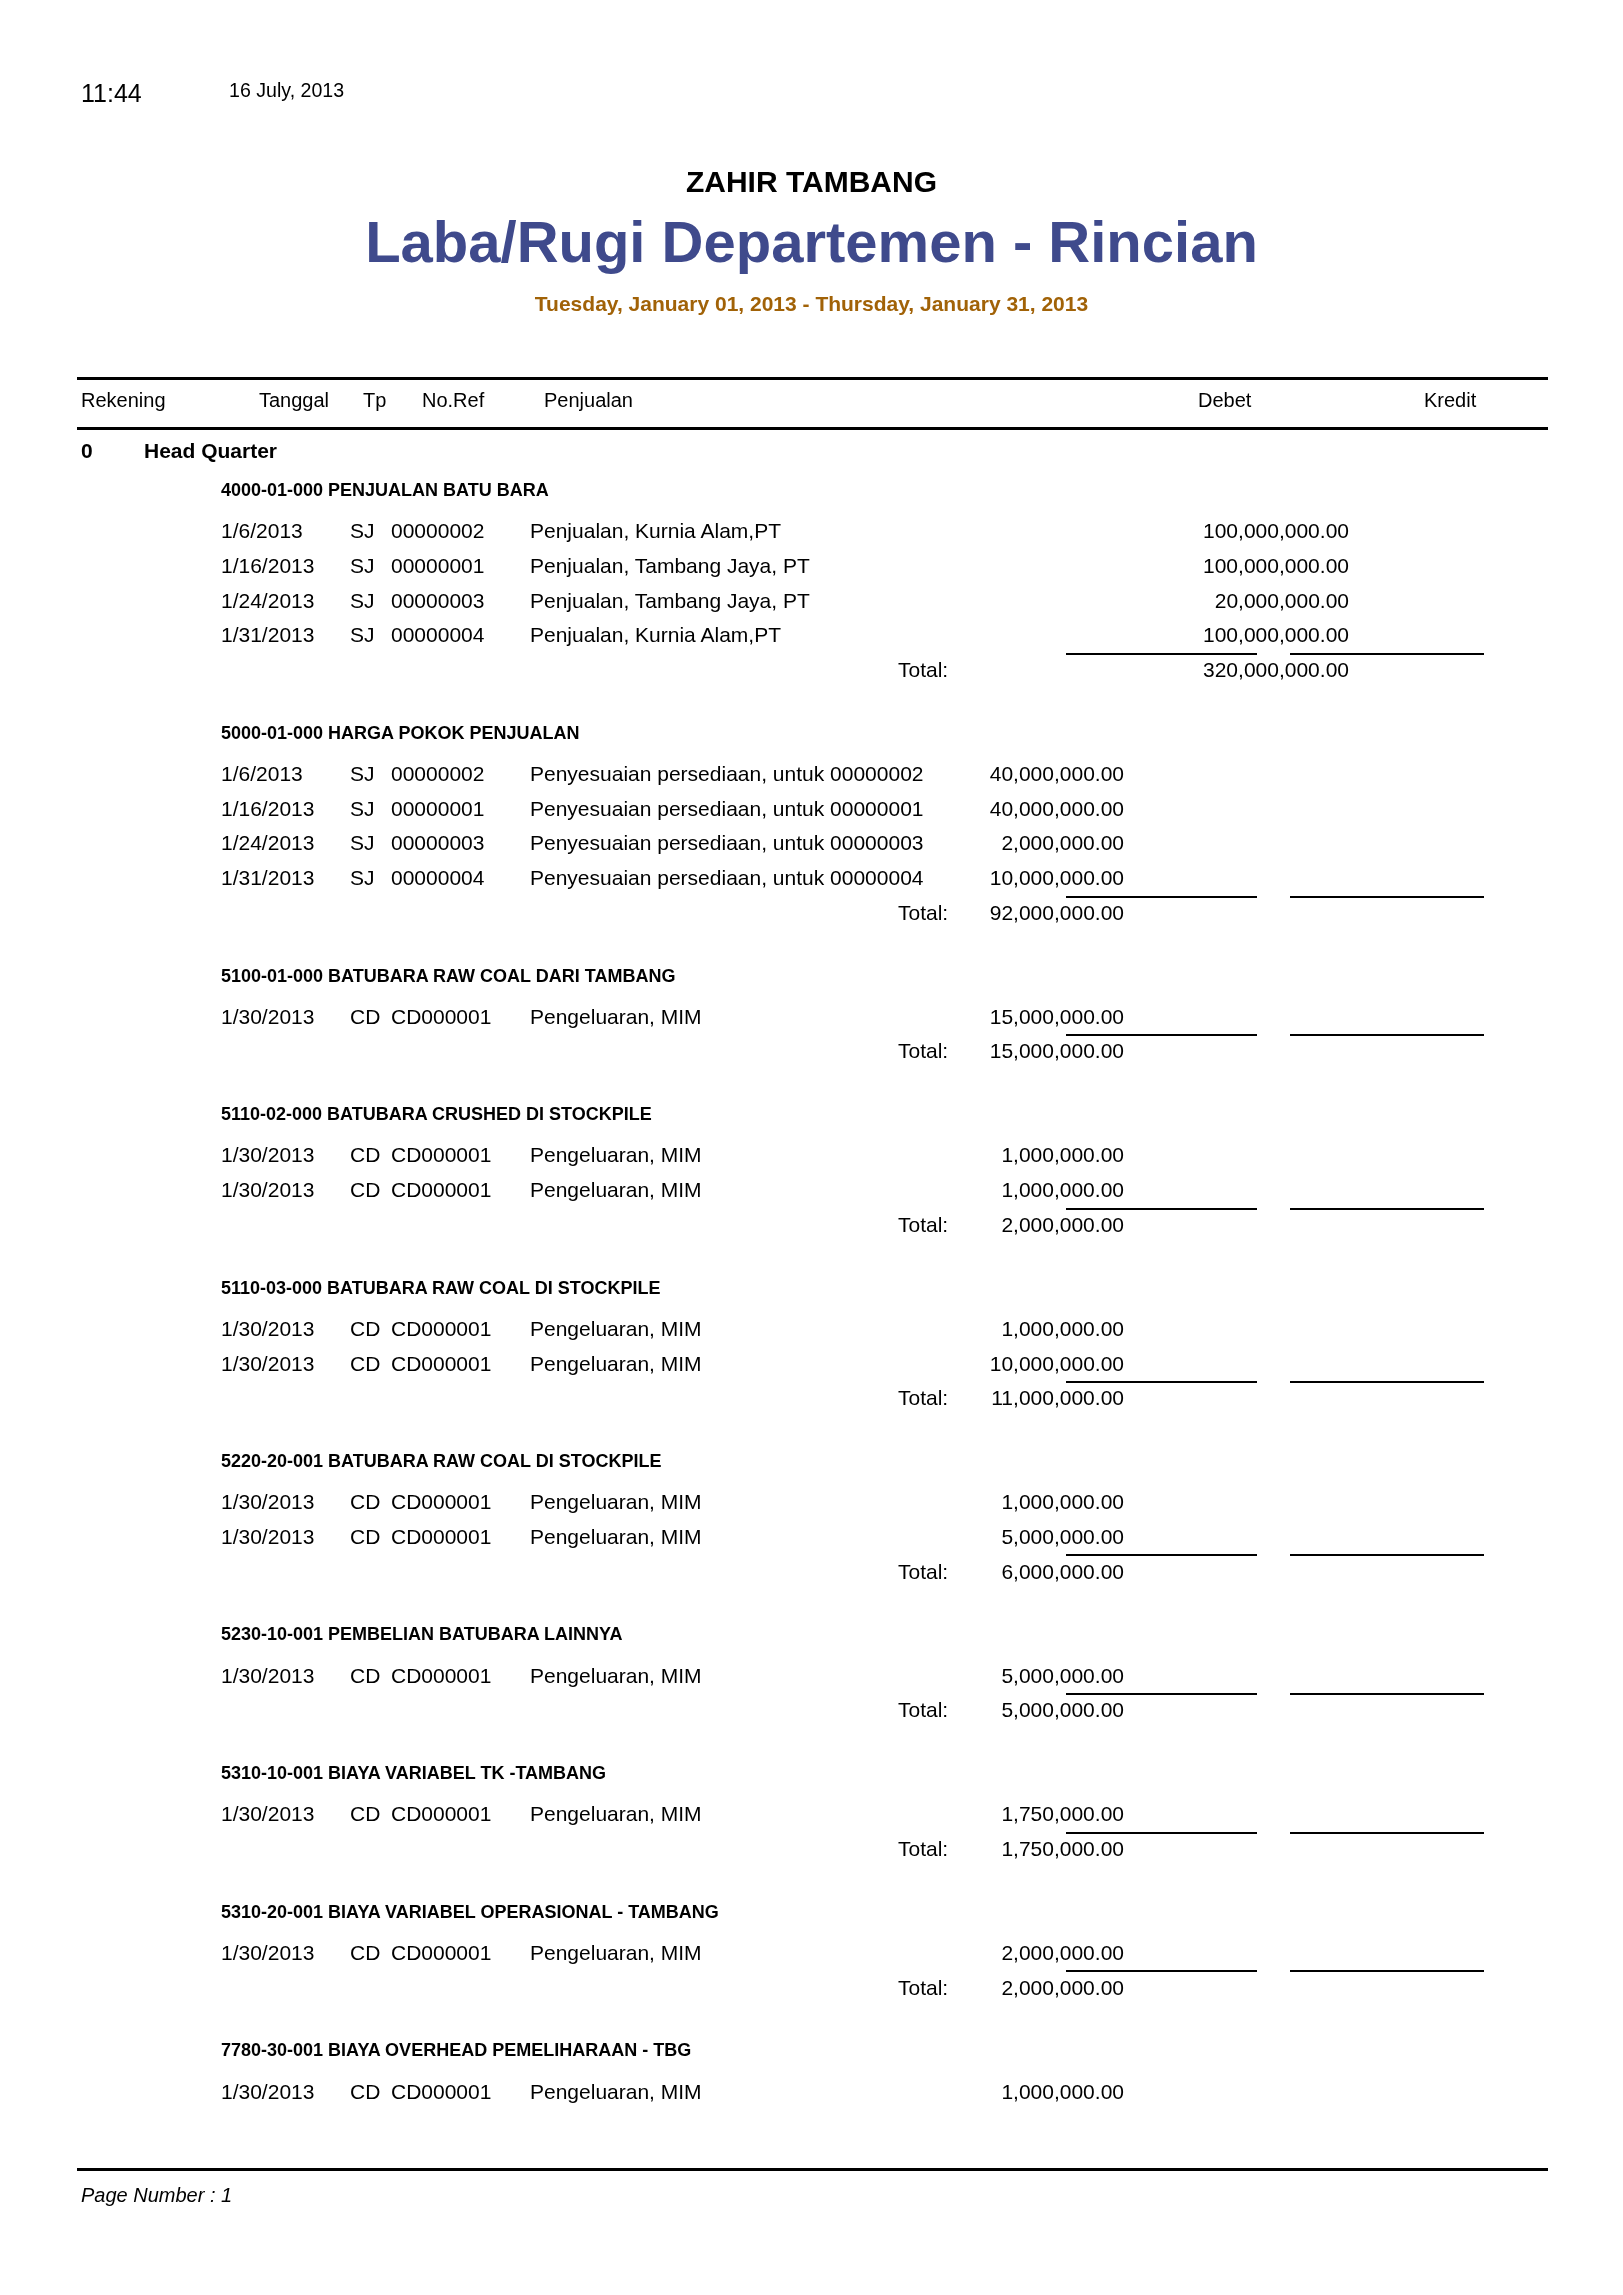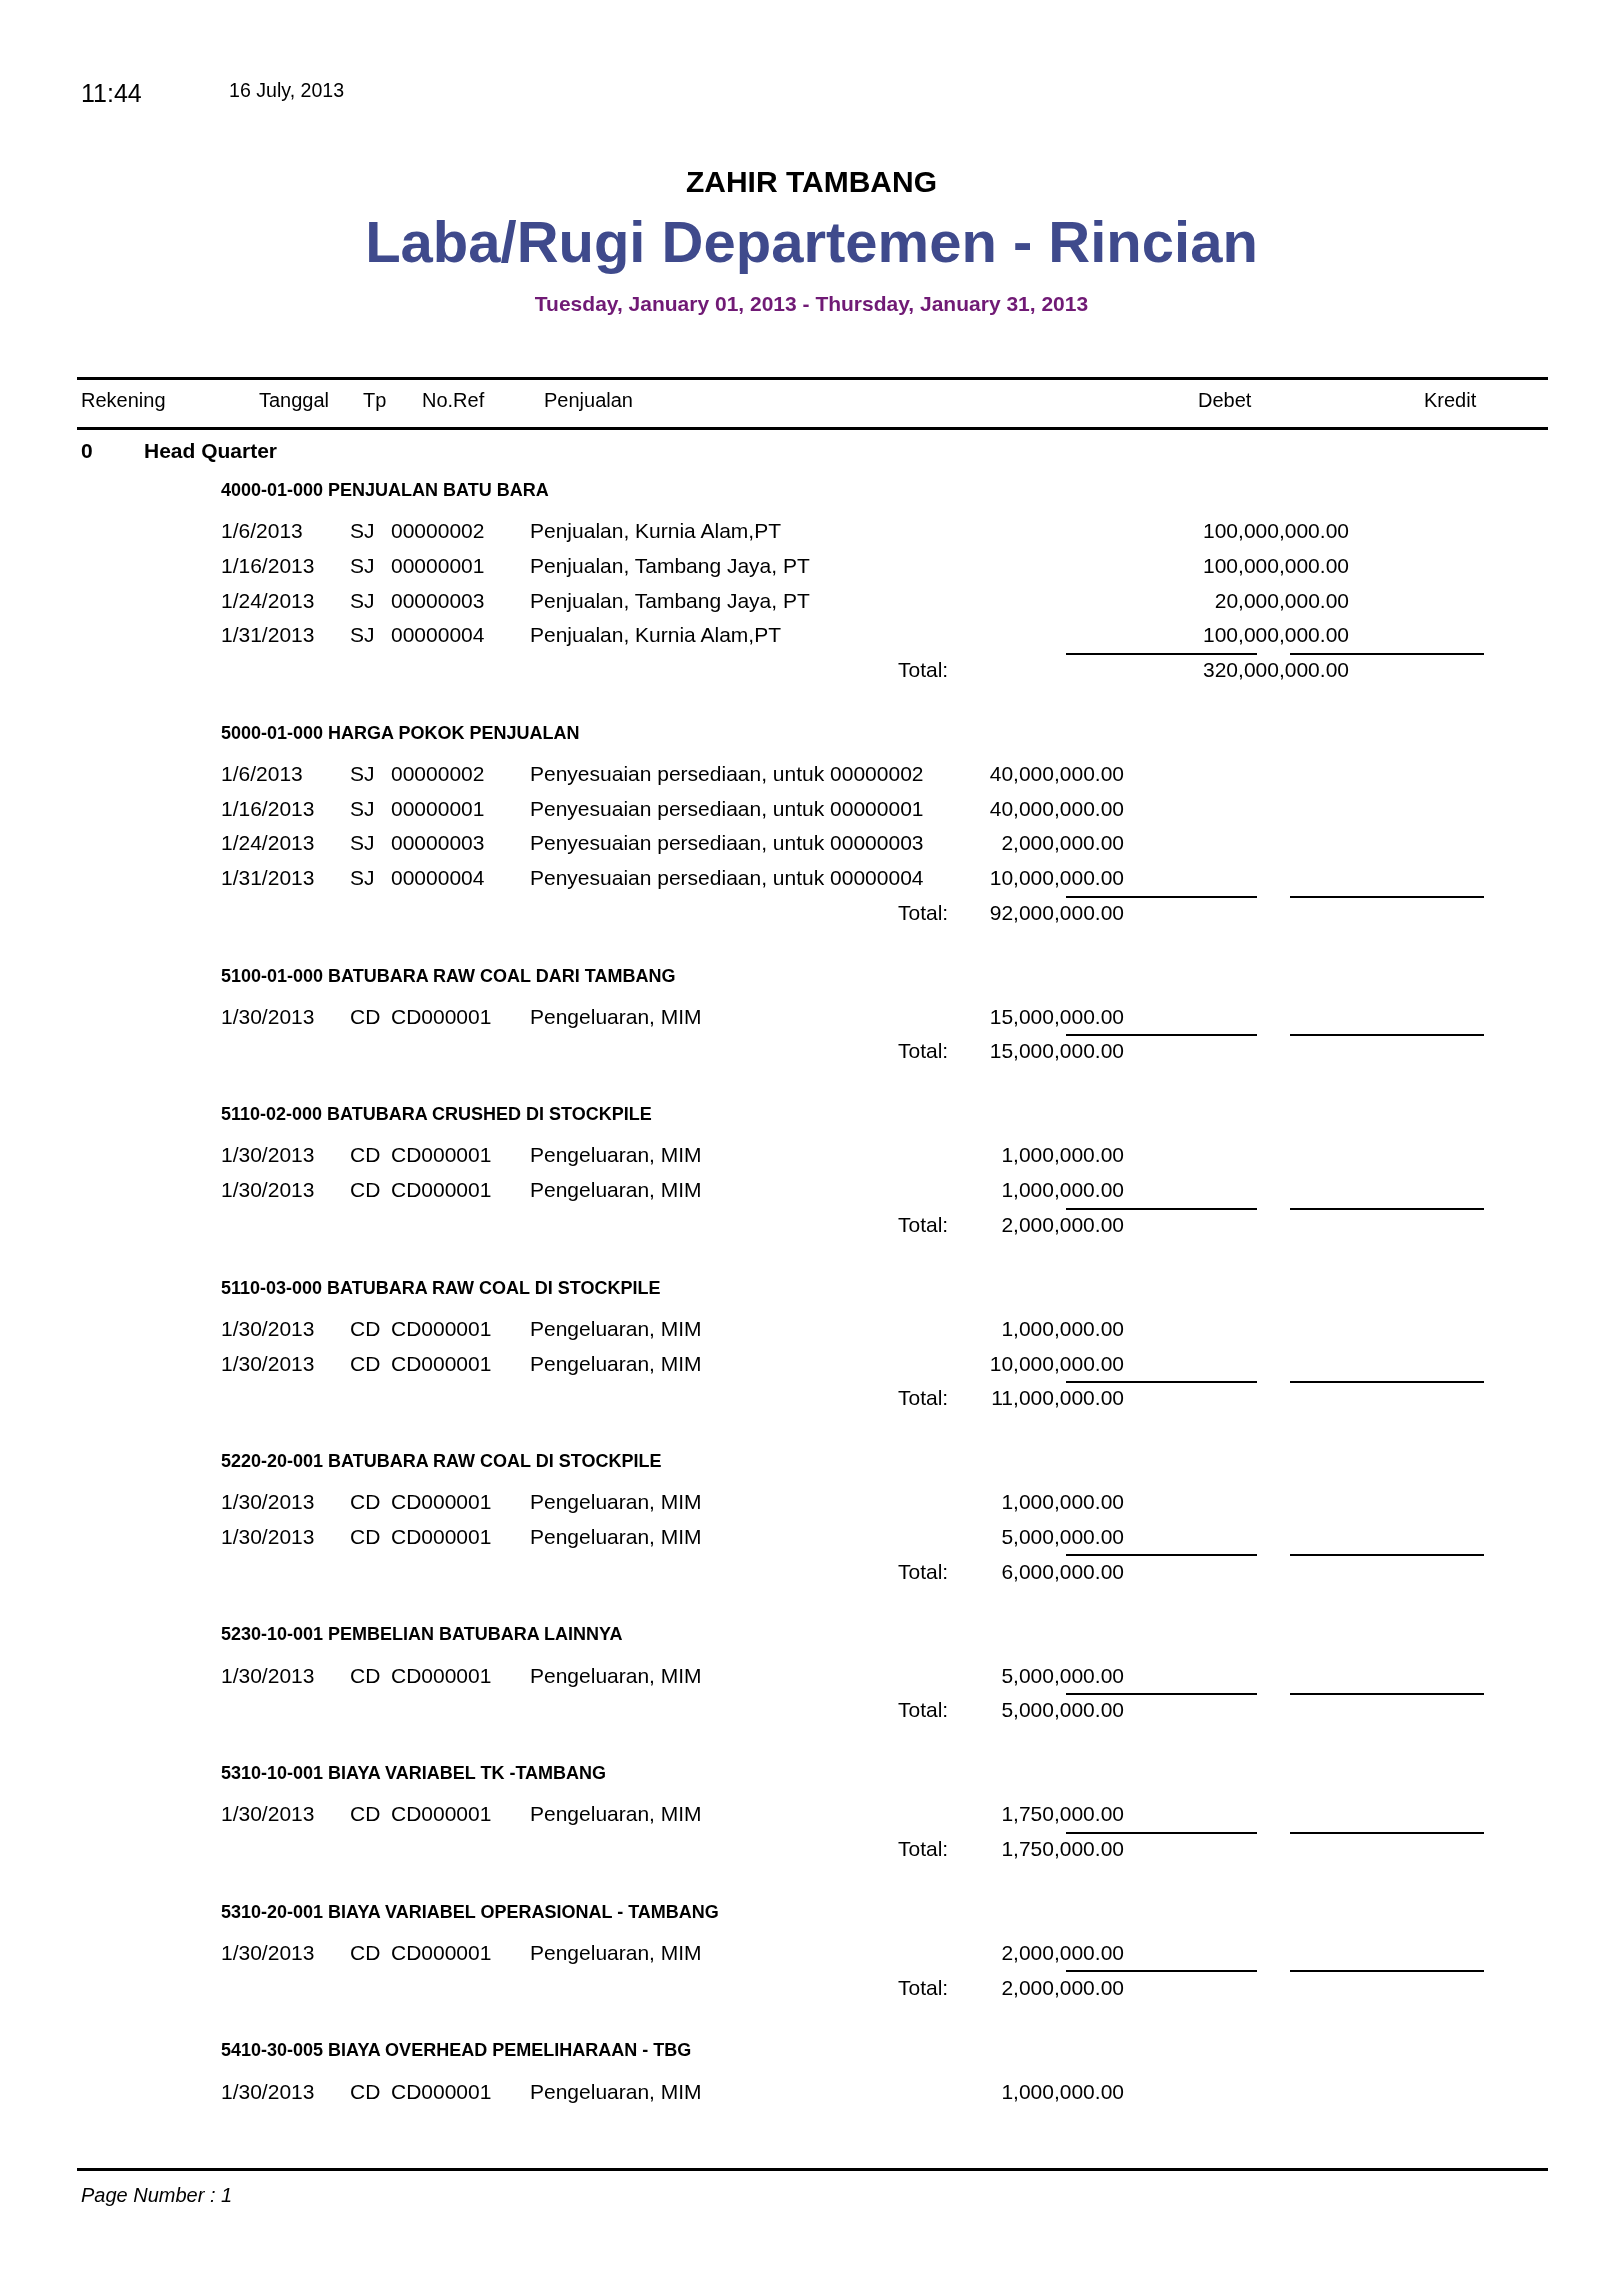--- a/index.html
+++ b/index.html
@@ -5,21 +5,21 @@
   html, body { margin: 0; padding: 0; background: #ffffff; }
   body {
     width: 1623px; height: 2295px; position: relative; overflow: hidden;
     font-family: "Liberation Sans", sans-serif; color: #000;
   }
   .abs { position: absolute; white-space: nowrap; }
   .hdr-time { left: 81px; top: 79px; font-size: 25px; }
   .hdr-date { left: 229px; top: 79px; font-size: 19.6px; }
   .company { left: 0; width: 1623px; text-align: center; top: 165px; font-size: 30px; font-weight: bold; }
   .title { left: 0; width: 1623px; text-align: center; top: 208px; font-size: 58px; font-weight: bold; color: #3f4a8c; }
-  .period { left: 0; width: 1623px; text-align: center; top: 292px; font-size: 21px; font-weight: bold; color: #701a75; }
+  .period { left: 0; width: 1623px; text-align: center; top: 292px; font-size: 21px; font-weight: bold; color: #a16207; }
   .rule { position: absolute; left: 77px; width: 1471px; height: 3.3px; background: #000; }
   .colhead { top: 389px; font-size: 20px; }
   .dept { top: 439px; font-size: 21px; font-weight: bold; }
   .acct-title { position: absolute; left: 221px; font-size: 18px; font-weight: bold; white-space: nowrap; }
   .row { position: absolute; left: 0; width: 1490px; height: 35px; font-size: 21px; }
   .row span { position: absolute; white-space: nowrap; top: 0; }
   .c-date { left: 221px; }
   .c-tp { left: 350px; }
   .c-ref { left: 391px; }
   .c-desc { left: 530px; }
@@ -263,21 +263,21 @@
       <span class="c-debet">2,000,000.00</span>
       <span class="c-kredit"></span>
     </div>
     <div class="uline ul-d" style="top: 1970px;"></div>
     <div class="uline ul-k" style="top: 1970px;"></div>
     <div class="row" style="top: 1976px;">
       <span class="c-total">Total:</span>
       <span class="c-debet">2,000,000.00</span>
       <span class="c-kredit"></span>
     </div>
-    <div class="acct-title" style="top: 2040px;">5410-30-005 BIAYA OVERHEAD PEMELIHARAAN - TBG</div>
+    <div class="acct-title" style="top: 2040px;">7780-30-001 BIAYA OVERHEAD PEMELIHARAAN - TBG</div>
     <div class="row" style="top: 2080px;">
       <span class="c-date">1/30/2013</span>
       <span class="c-tp">CD</span>
       <span class="c-ref">CD000001</span>
       <span class="c-desc">Pengeluaran, MIM</span>
       <span class="c-debet">1,000,000.00</span>
       <span class="c-kredit"></span>
     </div>
   </div>
 

